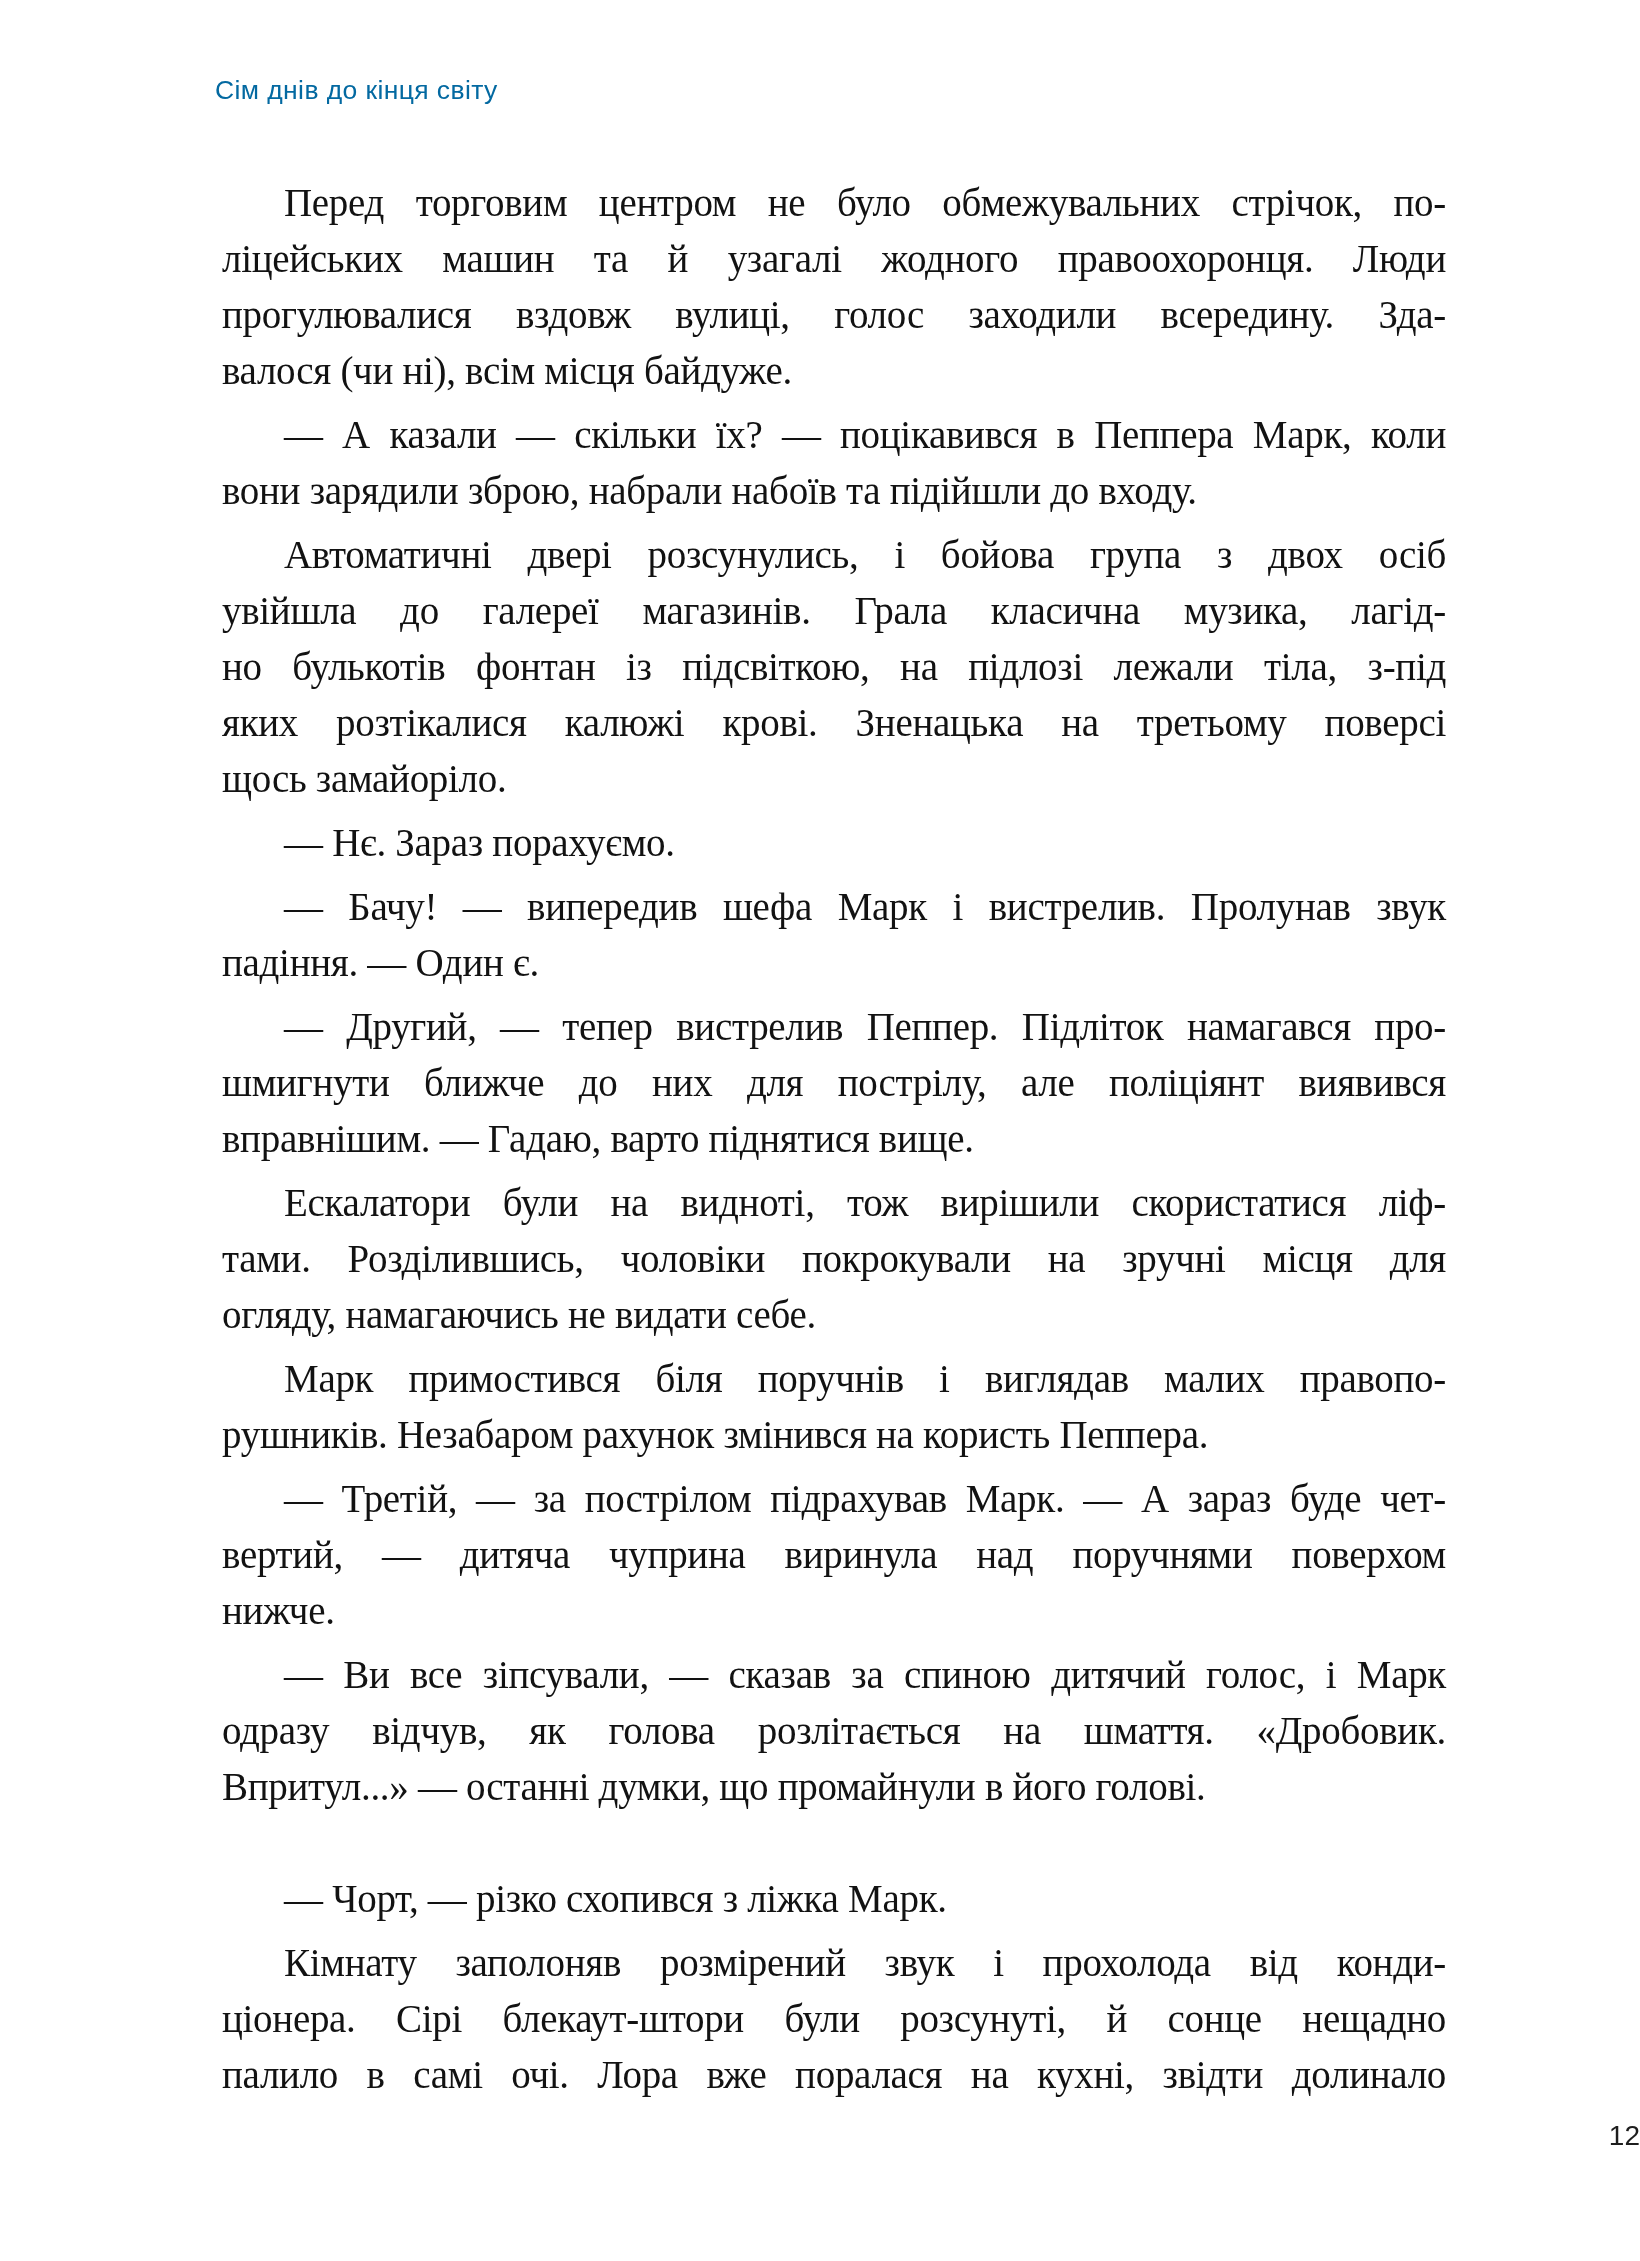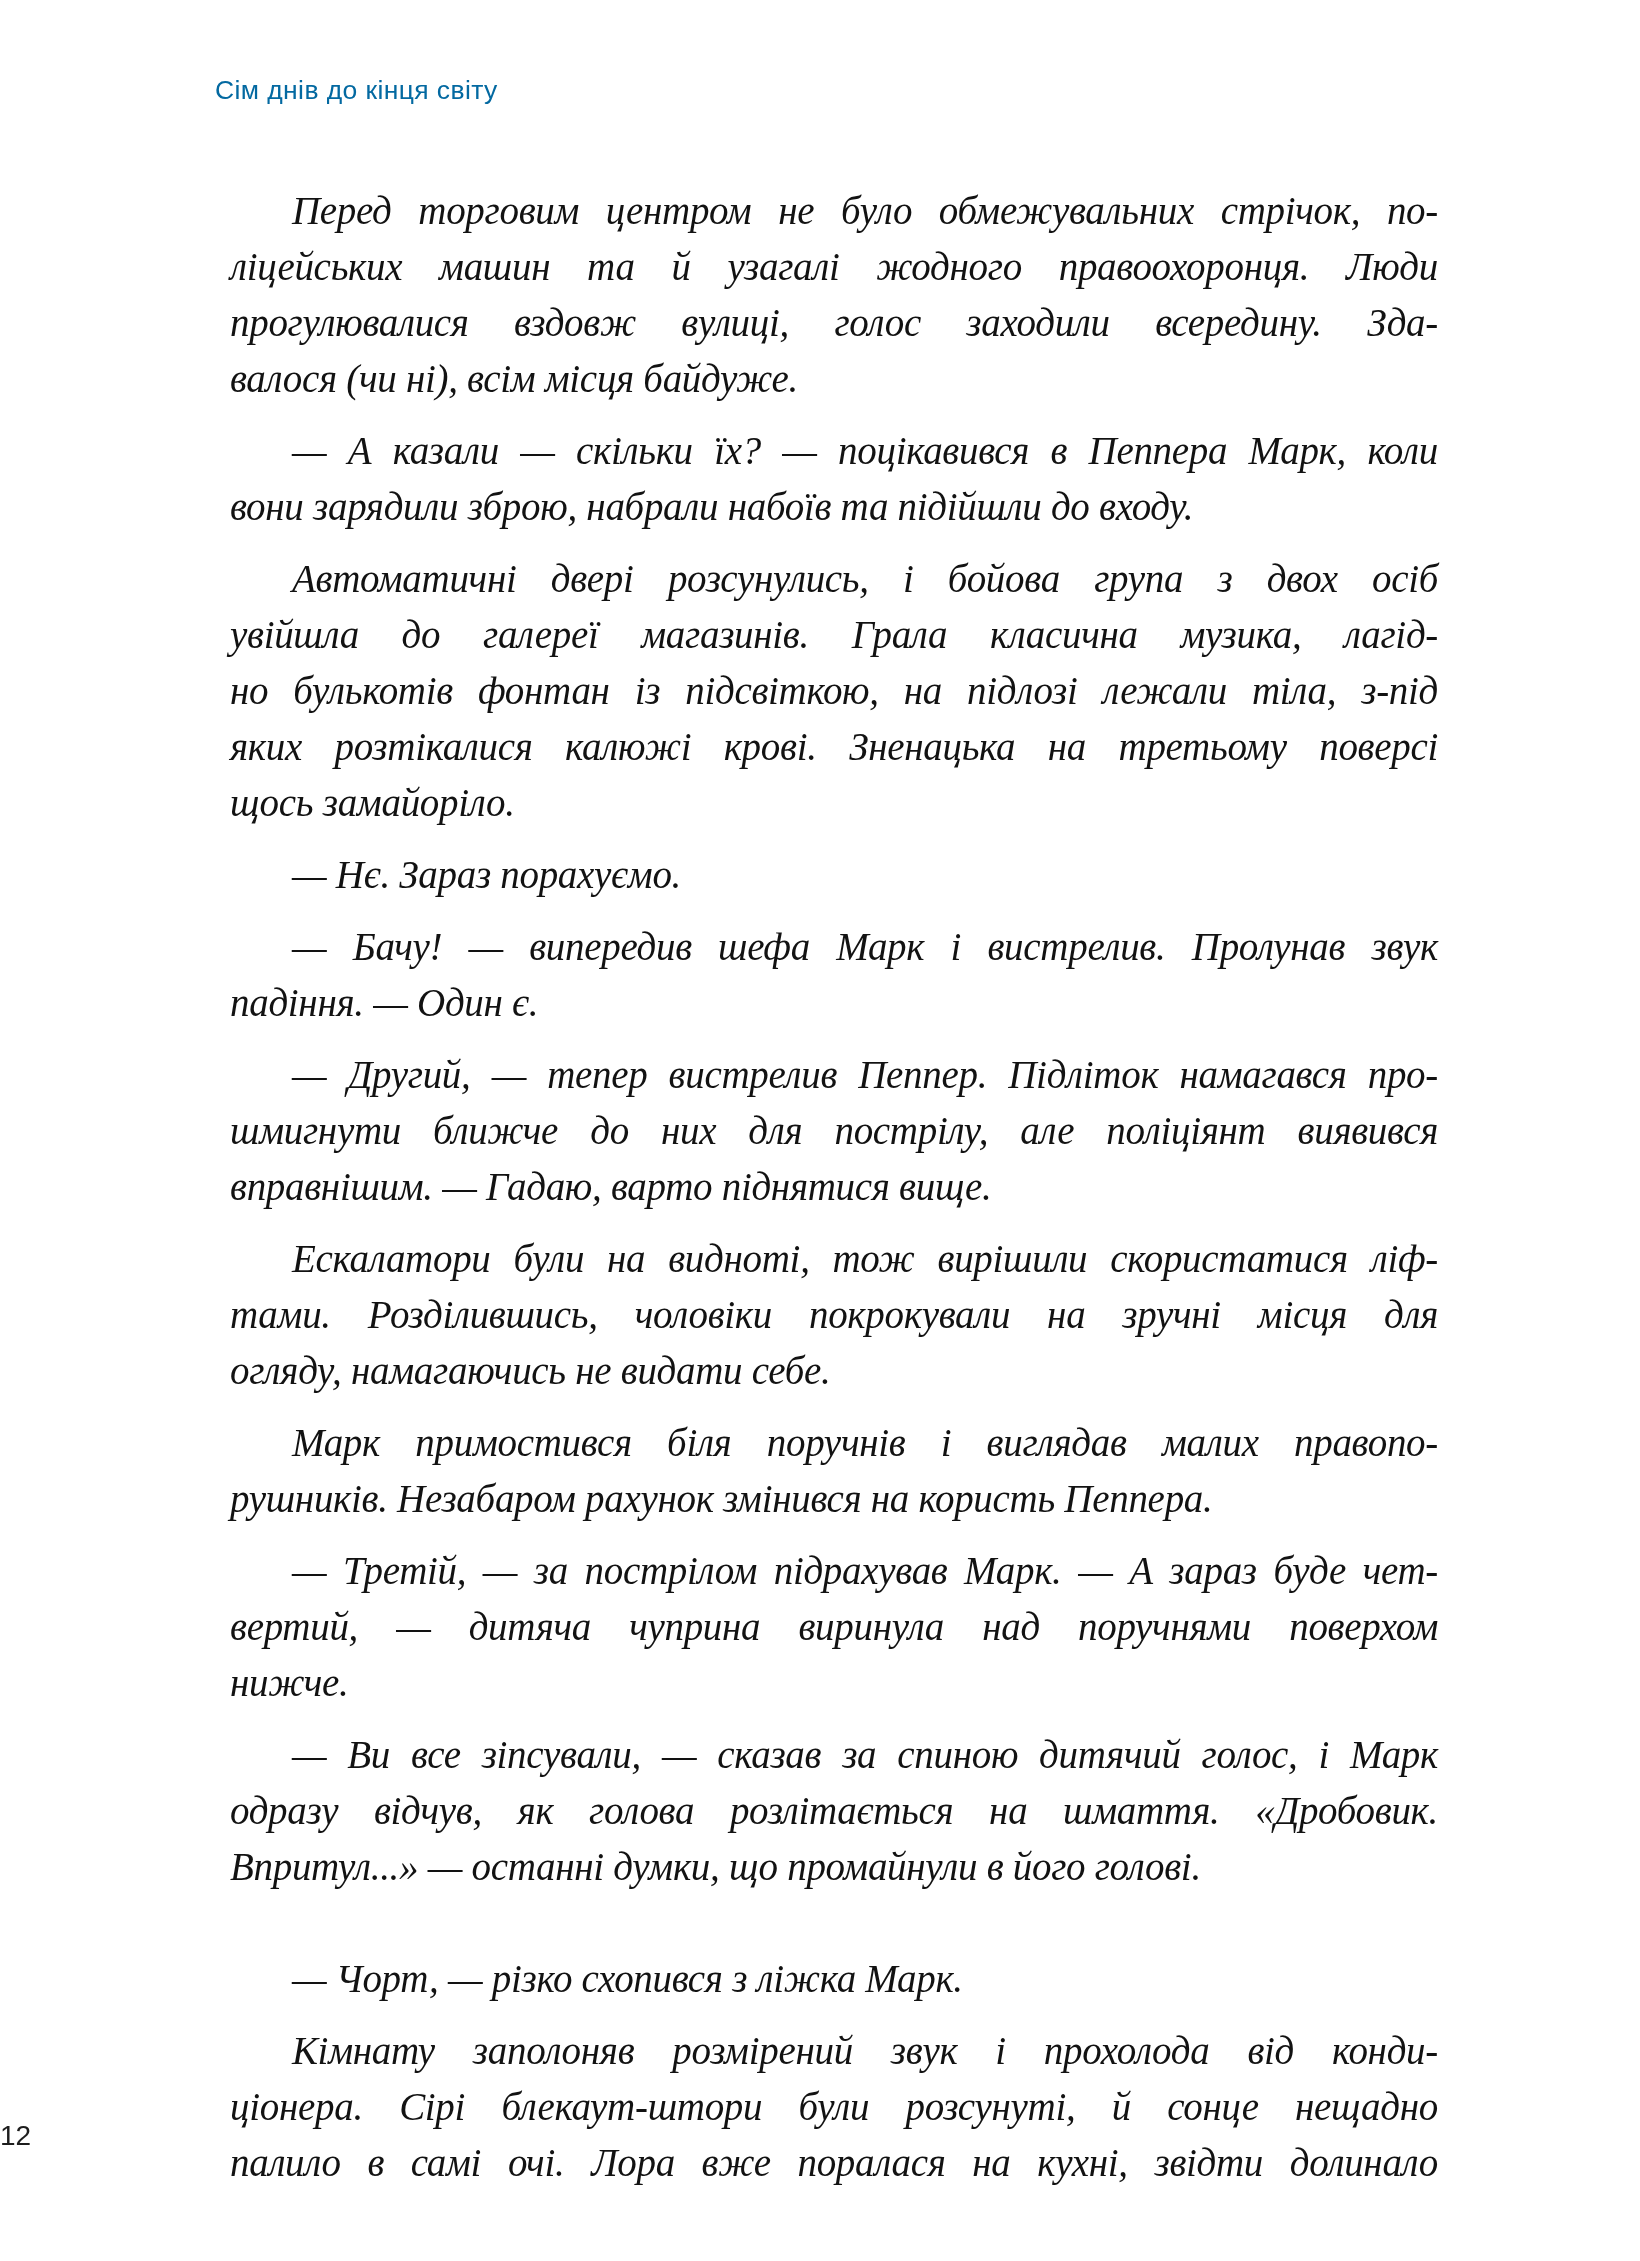--- a/index.html
+++ b/index.html
@@ -26,23 +26,22 @@
     color: #0369a1;
     letter-spacing: 0.4px;
   }
   .body-block {
     position: absolute;
     left: 214px;
     top: 167px;
     width: 1240px;
   }
   .paragraph {
-    margin: 16px;
+    margin: 8px;
     padding: 0;
-    font-style: italic;
   }
   .paragraph.gap-before {
     margin-top: 56px;
   }
   .line {
     height: 56px;
     line-height: 56px;
     font-size: 39px;
     white-space: nowrap;
     text-align: justify;
@@ -54,21 +53,21 @@
   }
   .line.lastline {
     text-align-last: left;
     white-space: normal;
   }
   .page-number {
     position: absolute;
     left: 0;
     top: 2120px;
     width: 1640px;
-    text-align: left;
+    text-align: right;
     font-family: "Liberation Sans", "DejaVu Sans", sans-serif;
     font-size: 28px;
     color: #1d1d1d;
   }
 </style>
 </head>
 <body>
 
 <div class="page">
   <div class="running-header">Сім днів до кінця світу</div>

